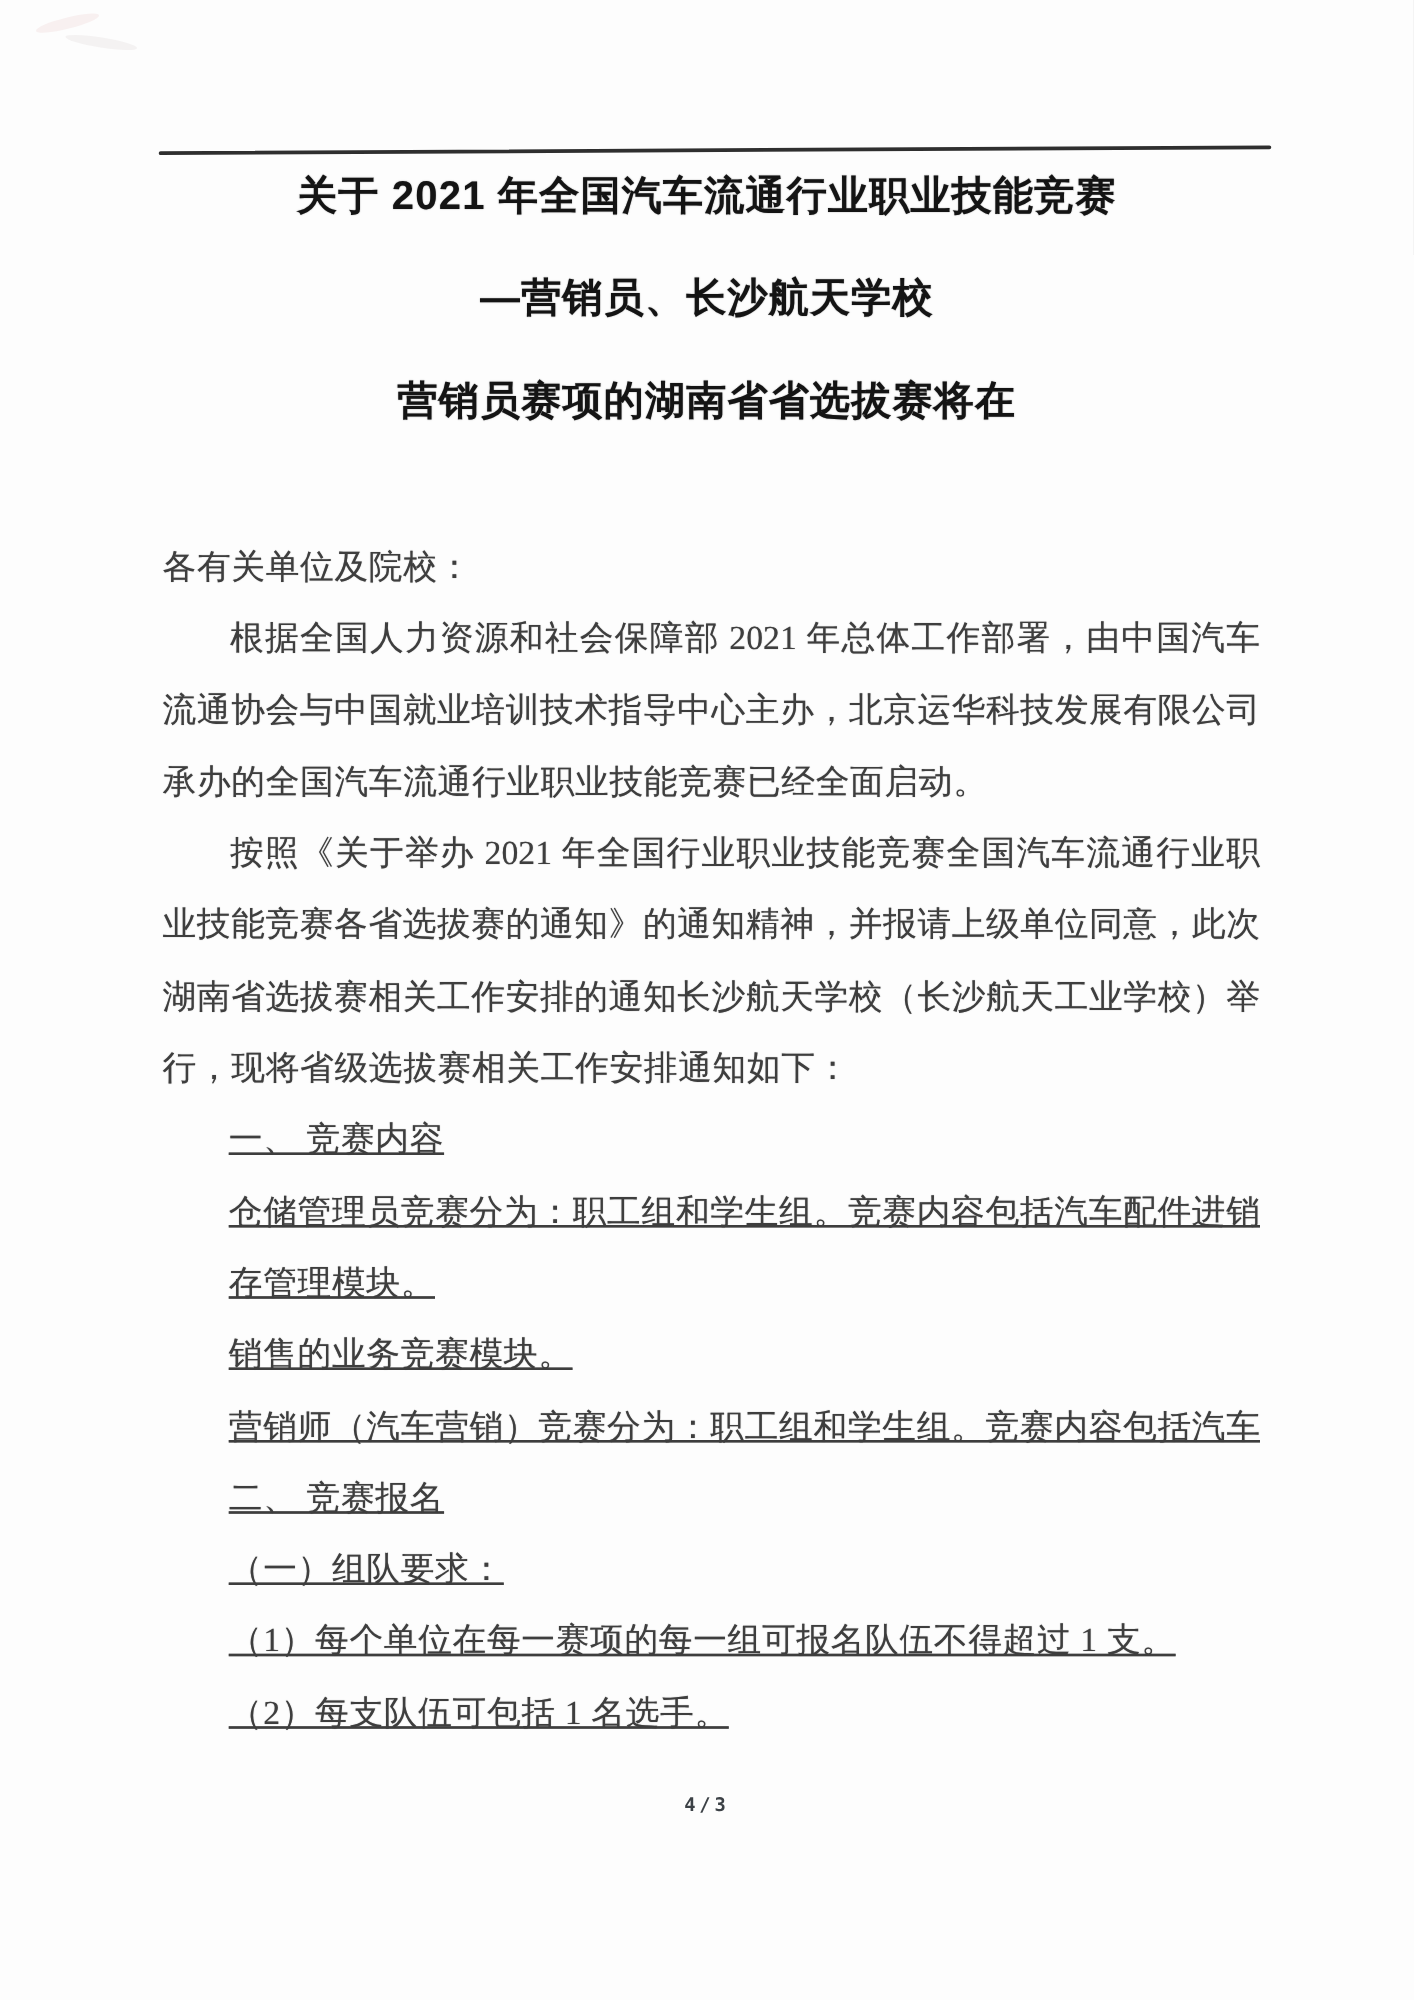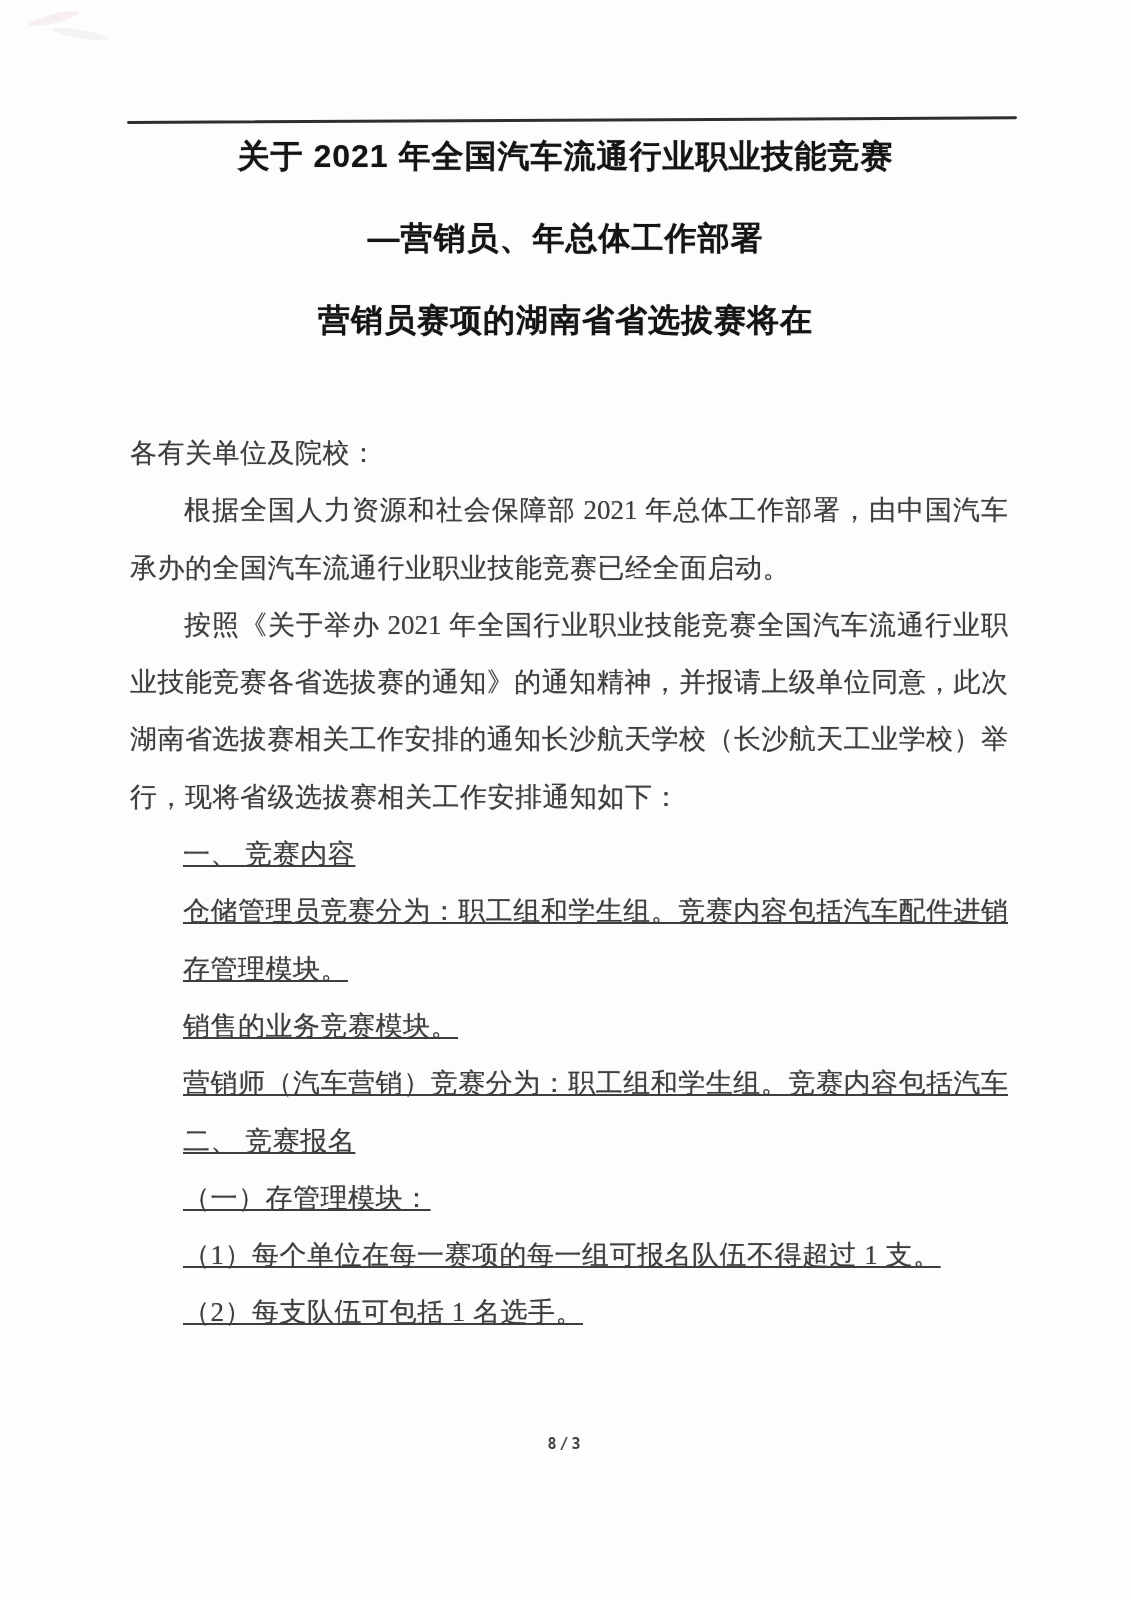--- a/index.html
+++ b/index.html
@@ -70,42 +70,43 @@
 
 <div class="page">
 
   <div class="smudge a"></div>
   <div class="smudge b"></div>
 
   <div class="rule"></div>
 
   <div class="title">
     <div class="t">关于 2021 年全国汽车流通行业职业技能竞赛</div>
-    <div class="t">—营销员、年总体工作部署</div>
+    <div class="t">—营销员、长沙航天学校</div>
     <div class="t">营销员赛项的湖南省省选拔赛将在</div>
   </div>
 
   <div class="doc">
     <div class="ln">各有关单位及院校：</div>
 
     <div class="ln ind just">根据全国人力资源和社会保障部 2021 年总体工作部署，由中国汽车</div>
+    <div class="ln just">流通协会与中国就业培训技术指导中心主办，北京运华科技发展有限公司</div>
     <div class="ln">承办的全国汽车流通行业职业技能竞赛已经全面启动。</div>
 
     <div class="ln ind just">按照《关于举办 2021 年全国行业职业技能竞赛全国汽车流通行业职</div>
     <div class="ln just">业技能竞赛各省选拔赛的通知》的通知精神，并报请上级单位同意，此次</div>
     <div class="ln just"><span>湖南省选拔赛相关工作安排的通知</span><span class="ul">长沙航天学校（长沙航天工业学校）</span><span>举</span></div>
     <div class="ln">行，现将省级选拔赛相关工作安排通知如下：</div>
 
     <div class="ln blk">一、 竞赛内容</div>
     <div class="ln blk just">仓储管理员竞赛分为：职工组和学生组。竞赛内容包括汽车配件进销</div>
     <div class="ln blk">存管理模块。</div>
     <div class="ln blk">销售的业务竞赛模块。</div>
     <div class="ln blk just">营销师（汽车营销）竞赛分为：职工组和学生组。竞赛内容包括汽车</div>
 
     <div class="ln blk">二、 竞赛报名</div>
-    <div class="ln blk">（一）存管理模块：</div>
+    <div class="ln blk">（一）组队要求：</div>
     <div class="ln blk">（1）每个单位在每一赛项的每一组可报名队伍不得超过 1 支。</div>
     <div class="ln blk">（2）每支队伍可包括 1 名选手。</div>
   </div>
 
-  <div class="pagenum">8/3</div>
+  <div class="pagenum">4/3</div>
 
 </div>
 
 </body></html>

